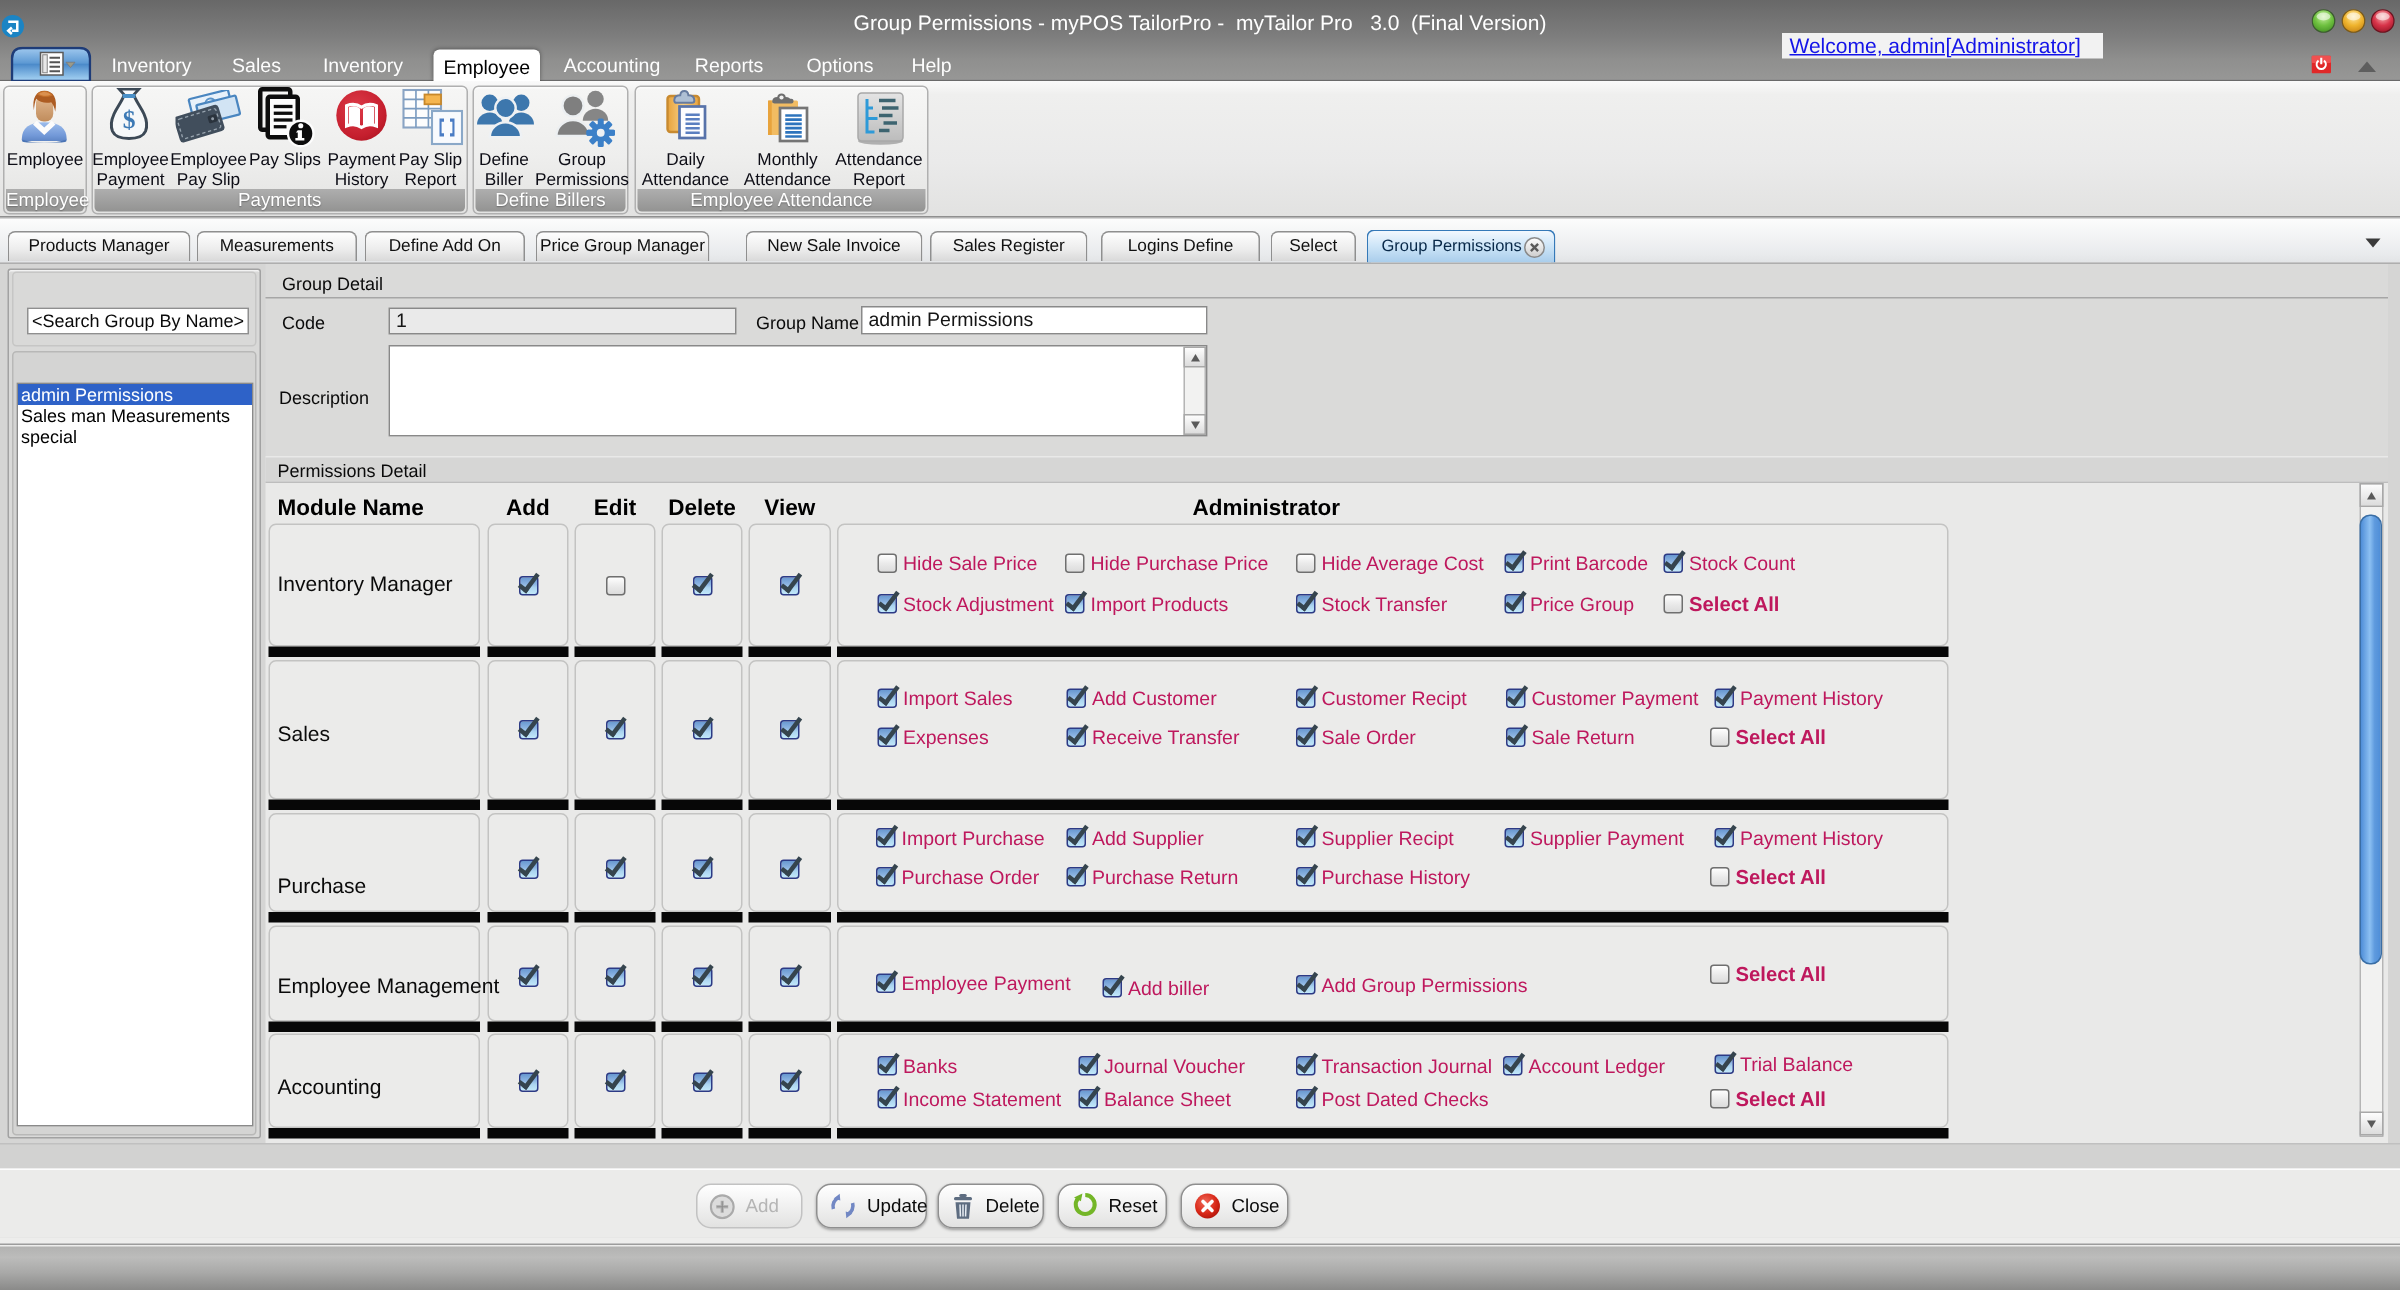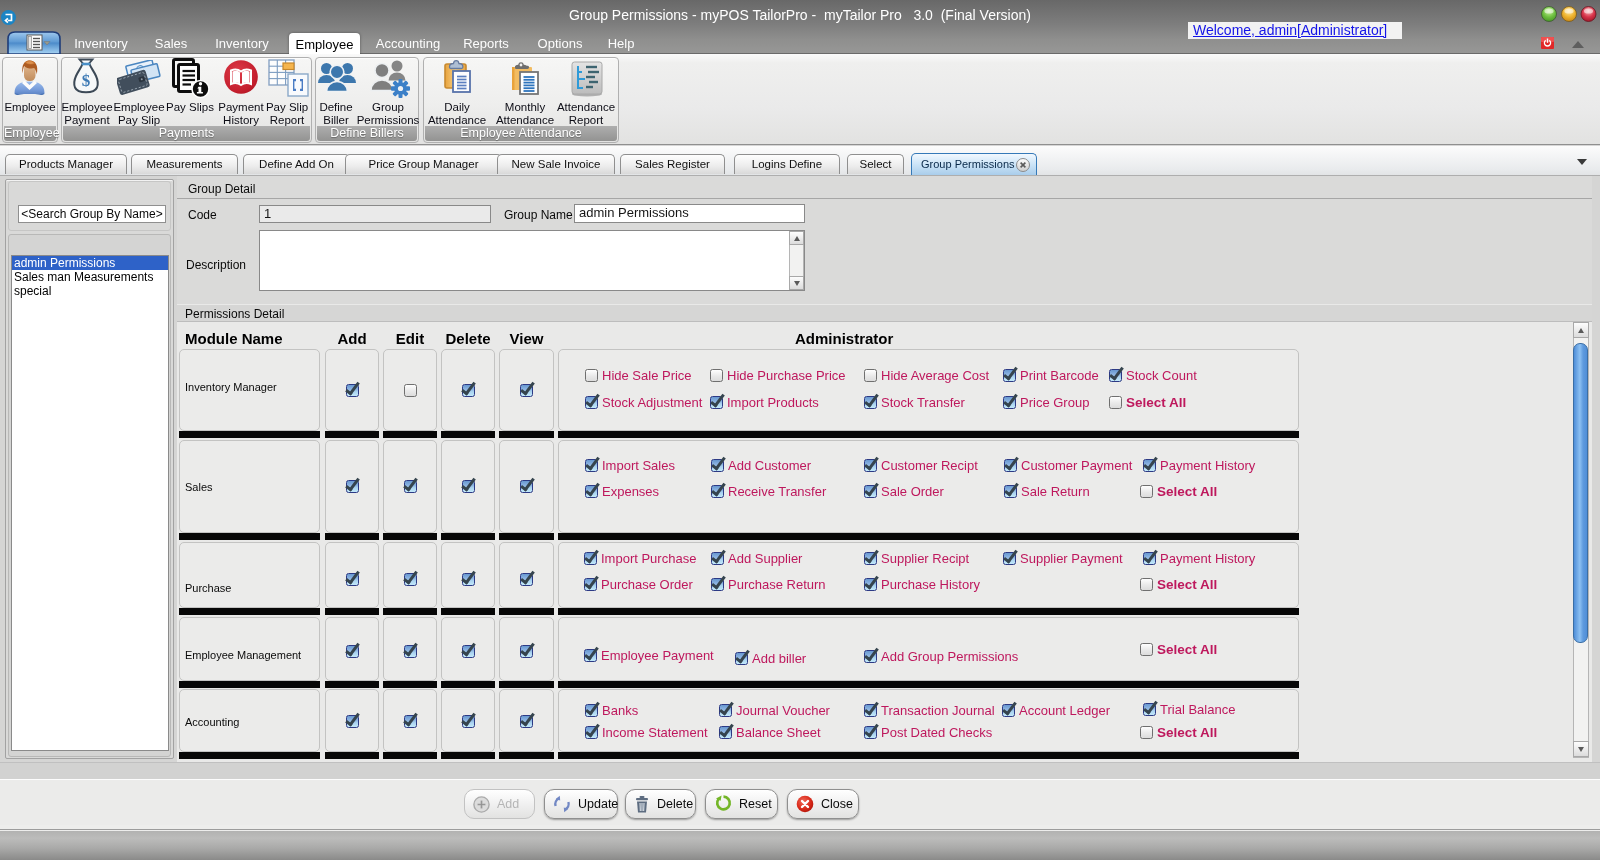--- a/index.html
+++ b/index.html
@@ -29,21 +29,21 @@
 .li{height:14px;line-height:14px;padding-left:2px;white-space:nowrap;}
 .lisel{background:#2e62c8;color:#fff;}
 #gd{position:absolute;left:177px;top:176px;width:1415px;height:128px;background:#dadad9;}
 .flabel{position:absolute;font-size:12px;color:#0a0a0a;}
 .tinput{position:absolute;background:#fff;border:1px solid #898989;font-size:13px;color:#151515;line-height:16px;padding-left:4px;box-sizing:border-box;}
 
 #pp{position:absolute;left:177px;top:304px;width:1415px;height:458px;background:#e9e9e8;}
 .hdrb{position:absolute;font-size:15px;font-weight:bold;color:#000;}
 .cell{position:absolute;background:#ebebea;border:1px solid #c3c3c2;border-radius:5px;box-sizing:border-box;}
 .bbar{position:absolute;background:#070707;height:7px;}
-.mlbl{position:absolute;font-size:11px;color:#0a0a0a;text-align:right;}
+.mlbl{position:absolute;font-size:14px;color:#0a0a0a;text-align:right;}
 .cb,.cbc{position:absolute;width:13px;height:13px;border-radius:2.5px;box-sizing:border-box;}
 .cb{border:1px solid #6f6f6f;background:linear-gradient(180deg,#fefefe,#e9e9e9 55%,#dcdcdc);}
 .cbc{border:1.5px solid #2c3a85;background:linear-gradient(180deg,#6898d0 0%,#8cb4e2 40%,#abd4f0 62%,#c2e8fa 100%);}
 .cbc::after{content:"";position:absolute;left:2.6px;top:-4.5px;width:4px;height:12px;border:solid #35444e;border-width:0 3px 3px 0;transform:rotate(37deg);}
 .mi{position:absolute;height:14px;display:flex;align-items:center;font-size:13px;color:#be185d;white-space:nowrap;}
 .mi .bx{width:13px;height:13px;border-radius:2.5px;box-sizing:border-box;margin-right:4px;flex:none;position:relative;}
 .mi .bx.u{border:1px solid #6f6f6f;background:linear-gradient(180deg,#fefefe,#e9e9e9 55%,#dcdcdc);}
 .mi .bx.c{border:1.5px solid #2c3a85;background:linear-gradient(180deg,#6898d0 0%,#8cb4e2 40%,#abd4f0 62%,#c2e8fa 100%);}
 .mi .bx.c::after{content:"";position:absolute;left:2.6px;top:-4.5px;width:4px;height:12px;border:solid #35444e;border-width:0 3px 3px 0;transform:rotate(37deg);}
 .mi.sa{font-weight:bold;font-size:13.5px;}
@@ -339,21 +339,21 @@
   <line x1="16" y1="16" x2="25" y2="16"></line>
         <line x1="19" y1="21" x2="28" y2="21"></line>
   <line x1="16" y1="26" x2="23" y2="26"></line>
  </g>
 </svg>
 
 <div id="tabstrip"></div>
 <div class="dtab" style="left:5px;width:122px">Products Manager</div>
 <div class="dtab" style="left:131px;width:107px">Measurements</div>
 <div class="dtab" style="left:243px;width:107px">Define Add On</div>
-<div class="dtab" style="left:345px;width:157px">Price Group Manager</div>
+<div class="dtab" style="left:357px;width:116px">Price Group Manager</div>
 <div class="dtab" style="left:497px;width:118px">New Sale Invoice</div>
 <div class="dtab" style="left:620px;width:105px">Sales Register</div>
 <div class="dtab" style="left:734px;width:106px">Logins Define</div>
 <div class="dtab" style="left:847px;width:57px">Select</div>
 <div id="acttab" style="left:911px;width:126px;padding-left:9px">Group Permissions
  <svg style="position:absolute;right:6px;top:3.5px" width="14" height="14" viewBox="0 0 14 14">
   <defs>
           <linearGradient id="xg" x1="0" y1="0" x2="0" y2="1">
             <stop offset="0" stop-color="#fefefe"></stop>
             <stop offset="1" stop-color="#cdcdcd"></stop>

